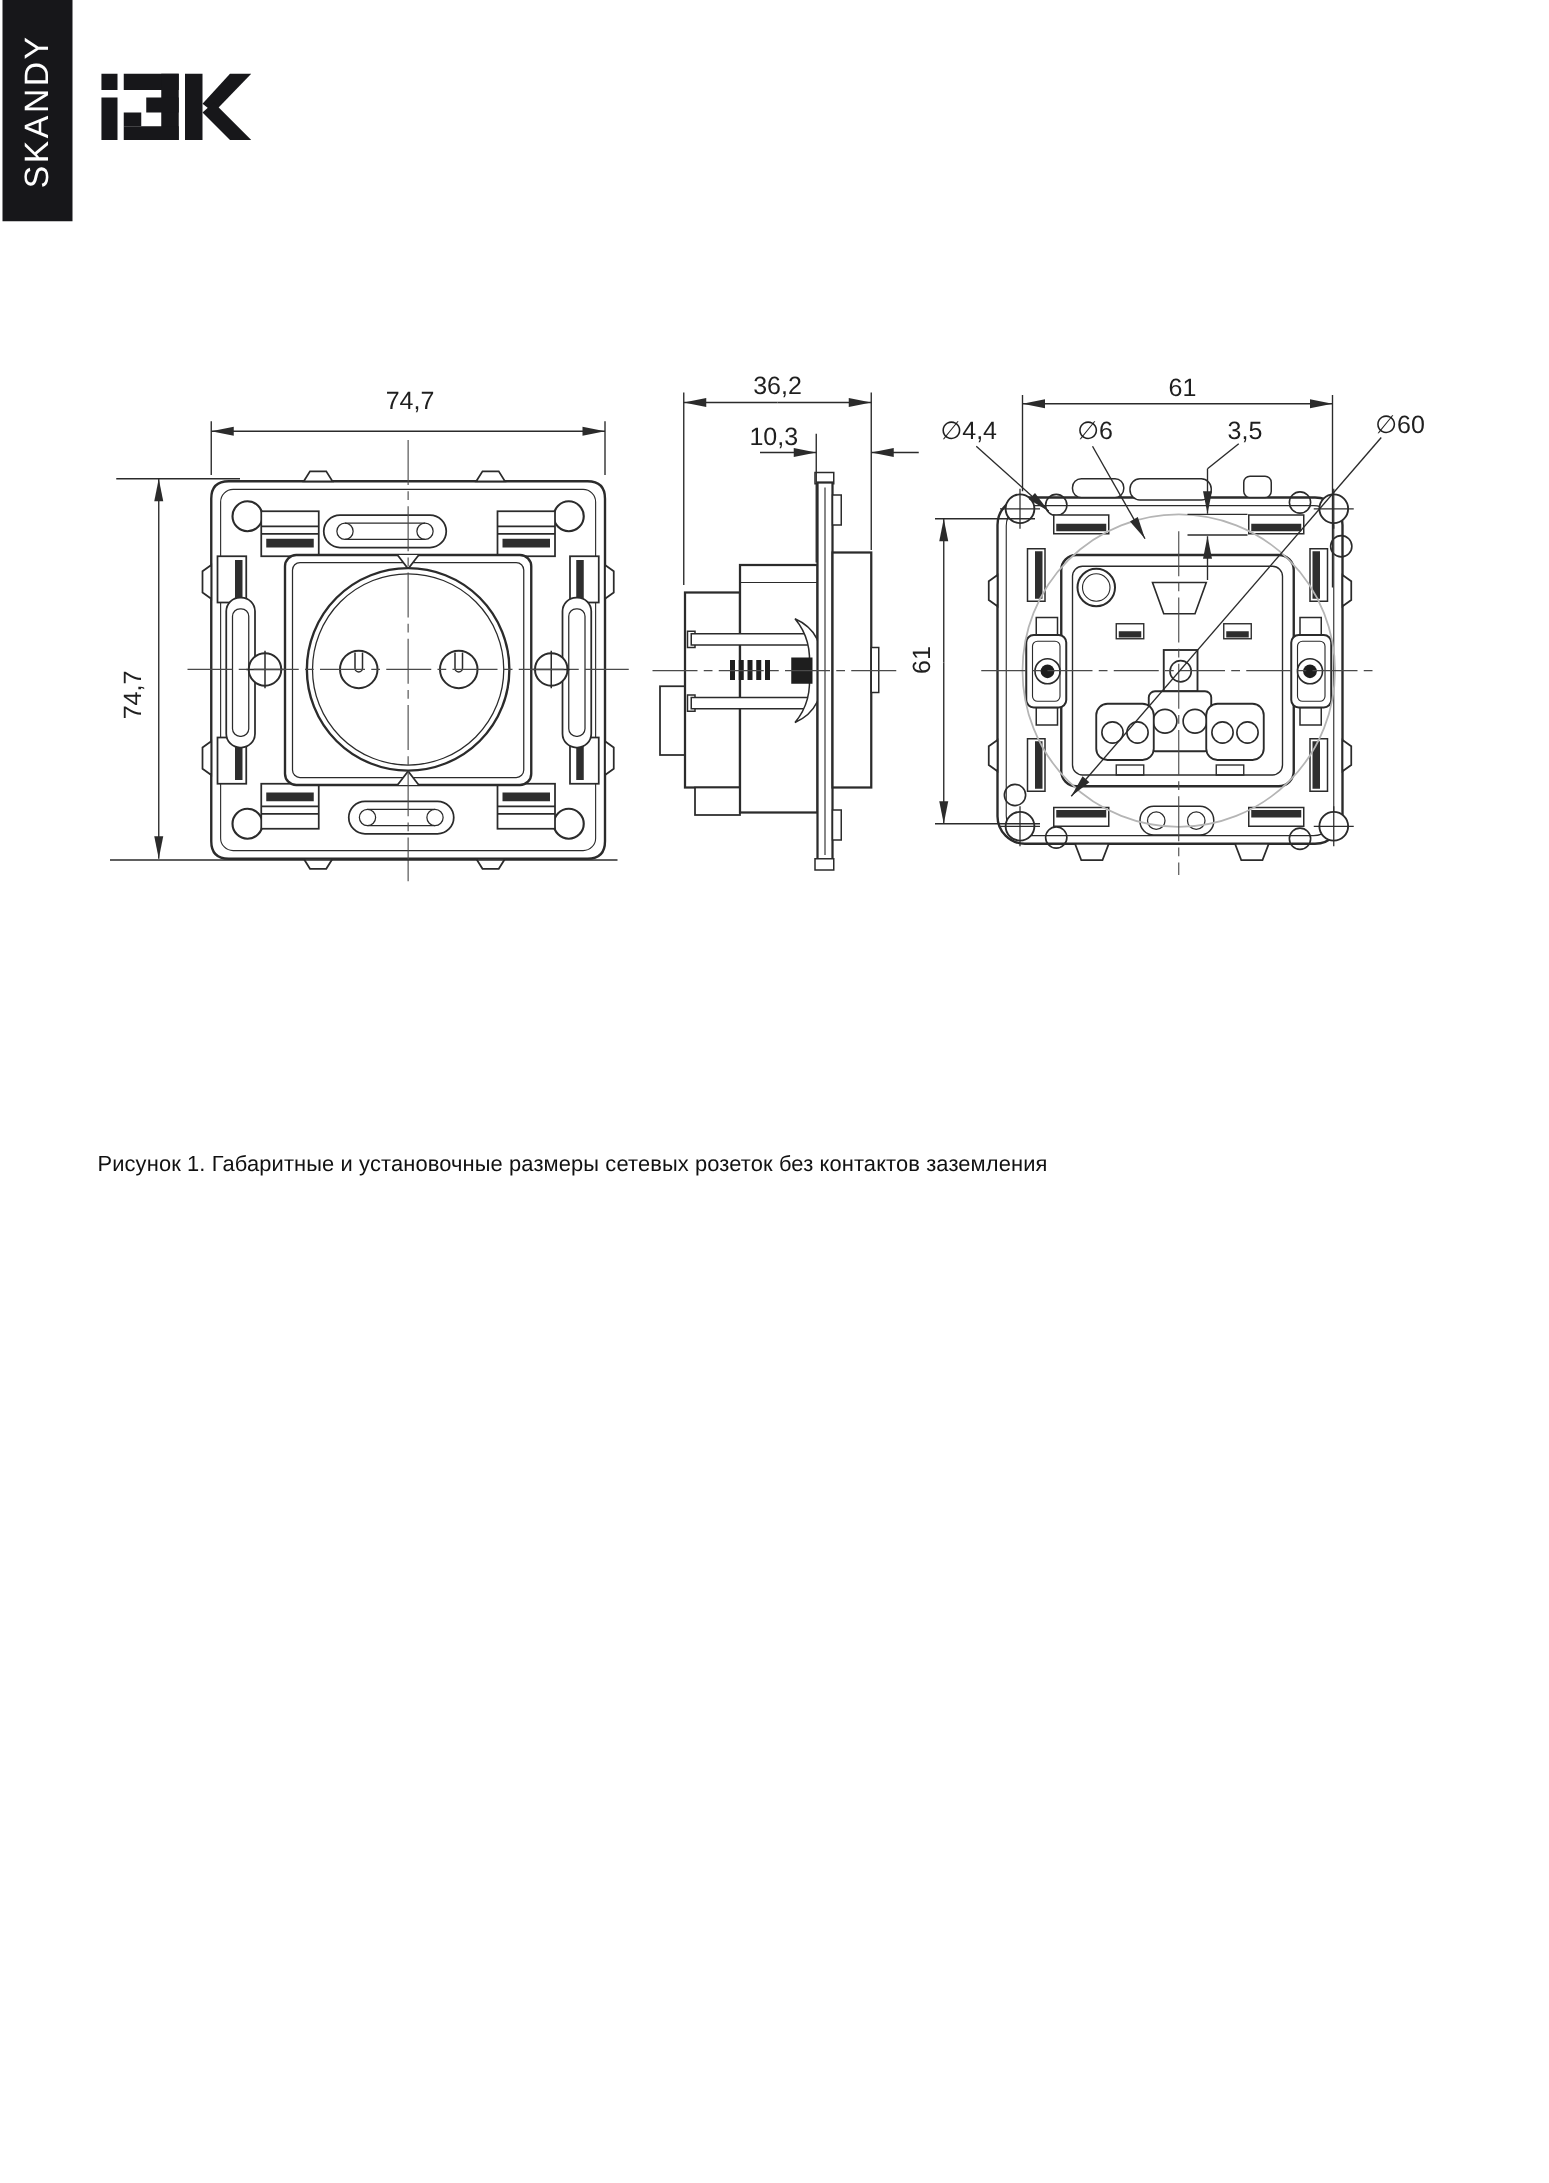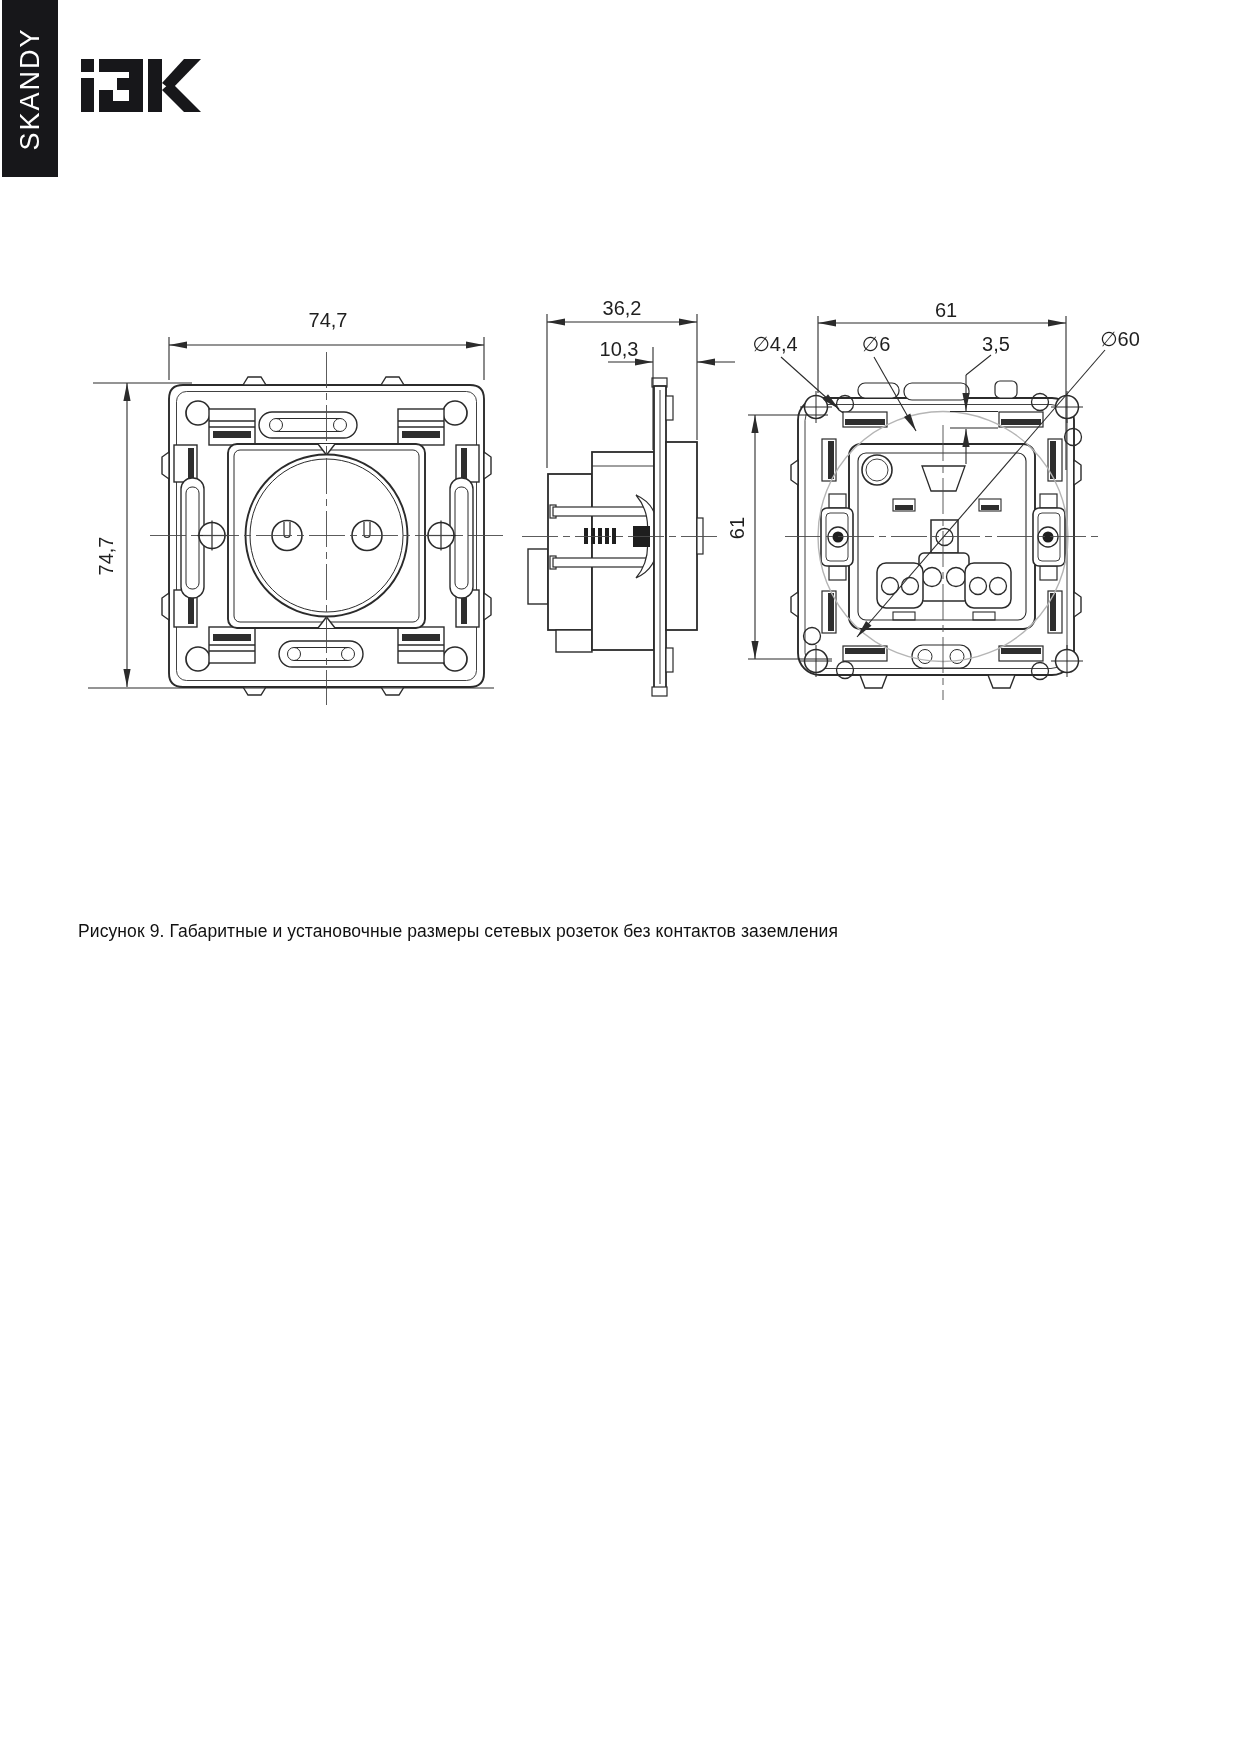--- a/index.html
+++ b/index.html
@@ -335,13 +335,13 @@
     <line x1="1105" y1="350" x2="857" y2="637" marker-end="url(#arrow)"></line>
   </g>
   <text x="946" y="317" text-anchor="middle">61</text>
   <text transform="translate(744,528) rotate(-90)" text-anchor="middle">61</text>
   <text x="775" y="351" text-anchor="middle">∅4,4</text>
   <text x="876" y="351" text-anchor="middle">∅6</text>
   <text x="996" y="351" text-anchor="middle">3,5</text>
   <text x="1120" y="346" text-anchor="middle">∅60</text>
 </svg>
 
-<div class="caption">Рисунок 9. Габаритные и установочные размеры сетевых розеток без контактов заземления</div>
+<div class="caption">Рисунок 1. Габаритные и установочные размеры сетевых розеток без контактов заземления</div>
 
 </body></html>

